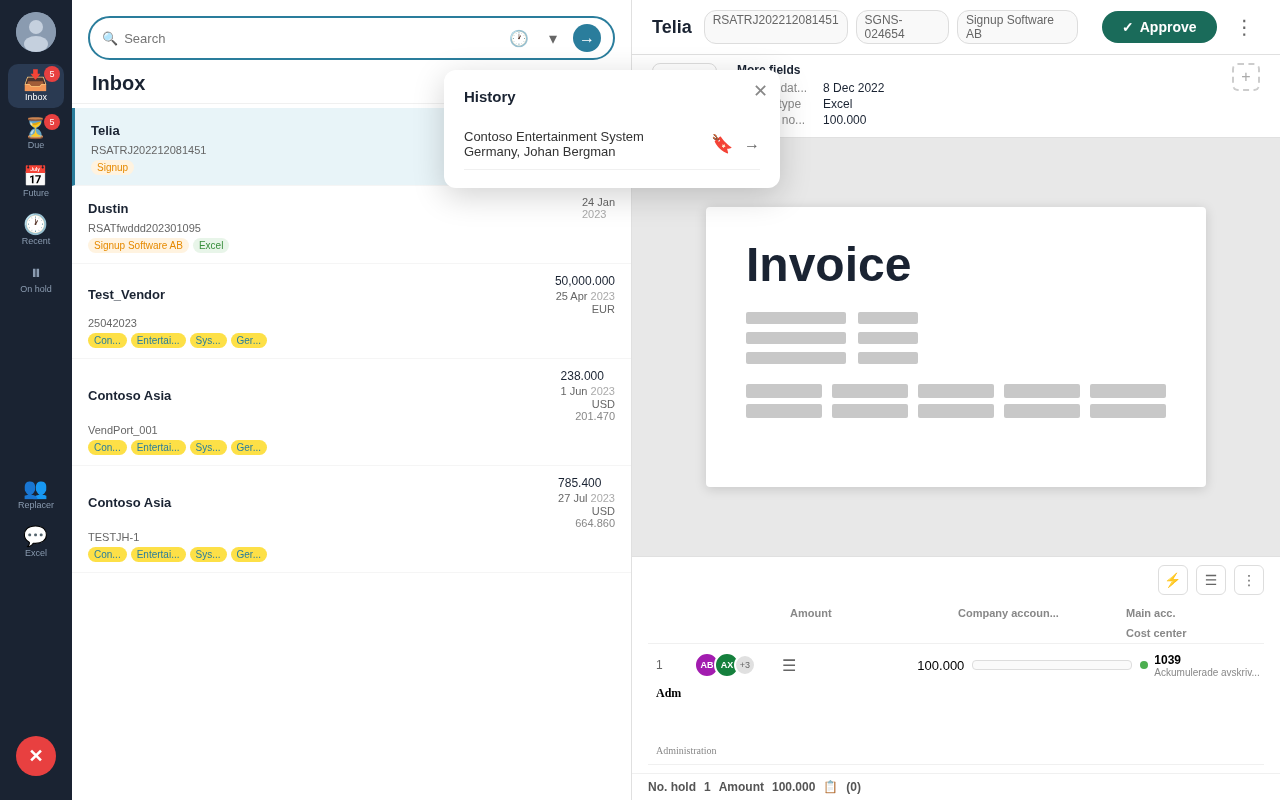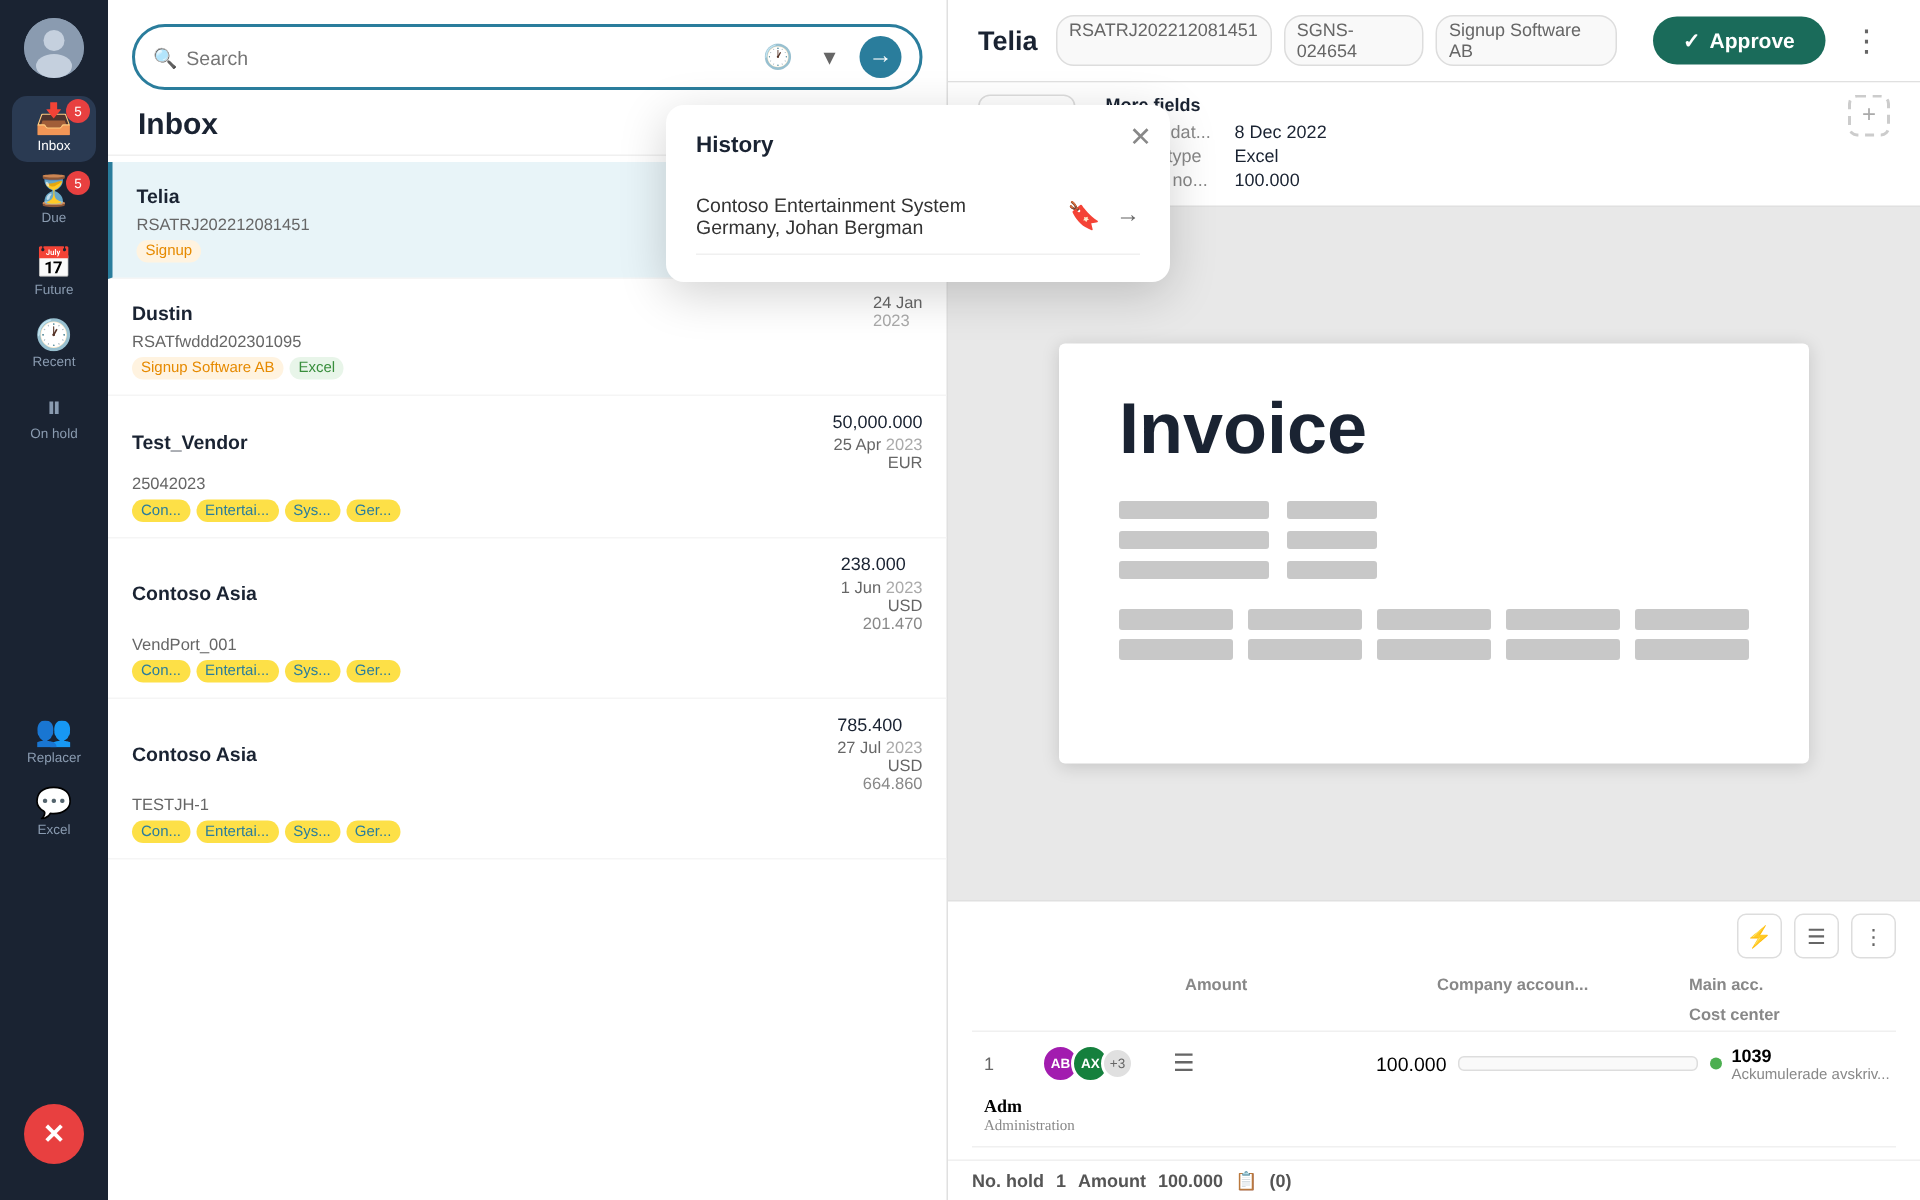--- a/index.html
+++ b/index.html
@@ -264,21 +264,21 @@
       border: 1px solid #ddd; border-radius: 4px; padding: 4px 8px;
       font-size: 12px; color: #333; background: #fafafa;
     }
     .main-acc { display: flex; align-items: center; gap: 6px; }
     .green-dot { width: 8px; height: 8px; border-radius: 50%; background: #4caf50; }
     .acc-info { display: flex; flex-direction: column; }
     .acc-num { font-size: 12px; font-weight: 600; }
     .acc-name { font-size: 10px; color: #888; }
     .cost-center { display: flex; flex-direction: column; font-family: Liberation Serif, serif; }
     .cost-name { font-size: 12px; font-weight: 600; }
-    .cost-sub { font-size: 10px; color: #888; }
+    .cost-sub { font-size: 10px; color: #888; margin-top: 44px; }
 
     
     .doc-footer {
       padding: 6px 16px; background: #fff; border-top: 1px solid #f0f0f0;
       display: flex; align-items: center; gap: 8px; font-size: 12px; color: #555;
     }
     .doc-footer span { font-weight: 600; }
     .copy-icon { cursor: pointer; color: #888; }
   </style>
 </head>

